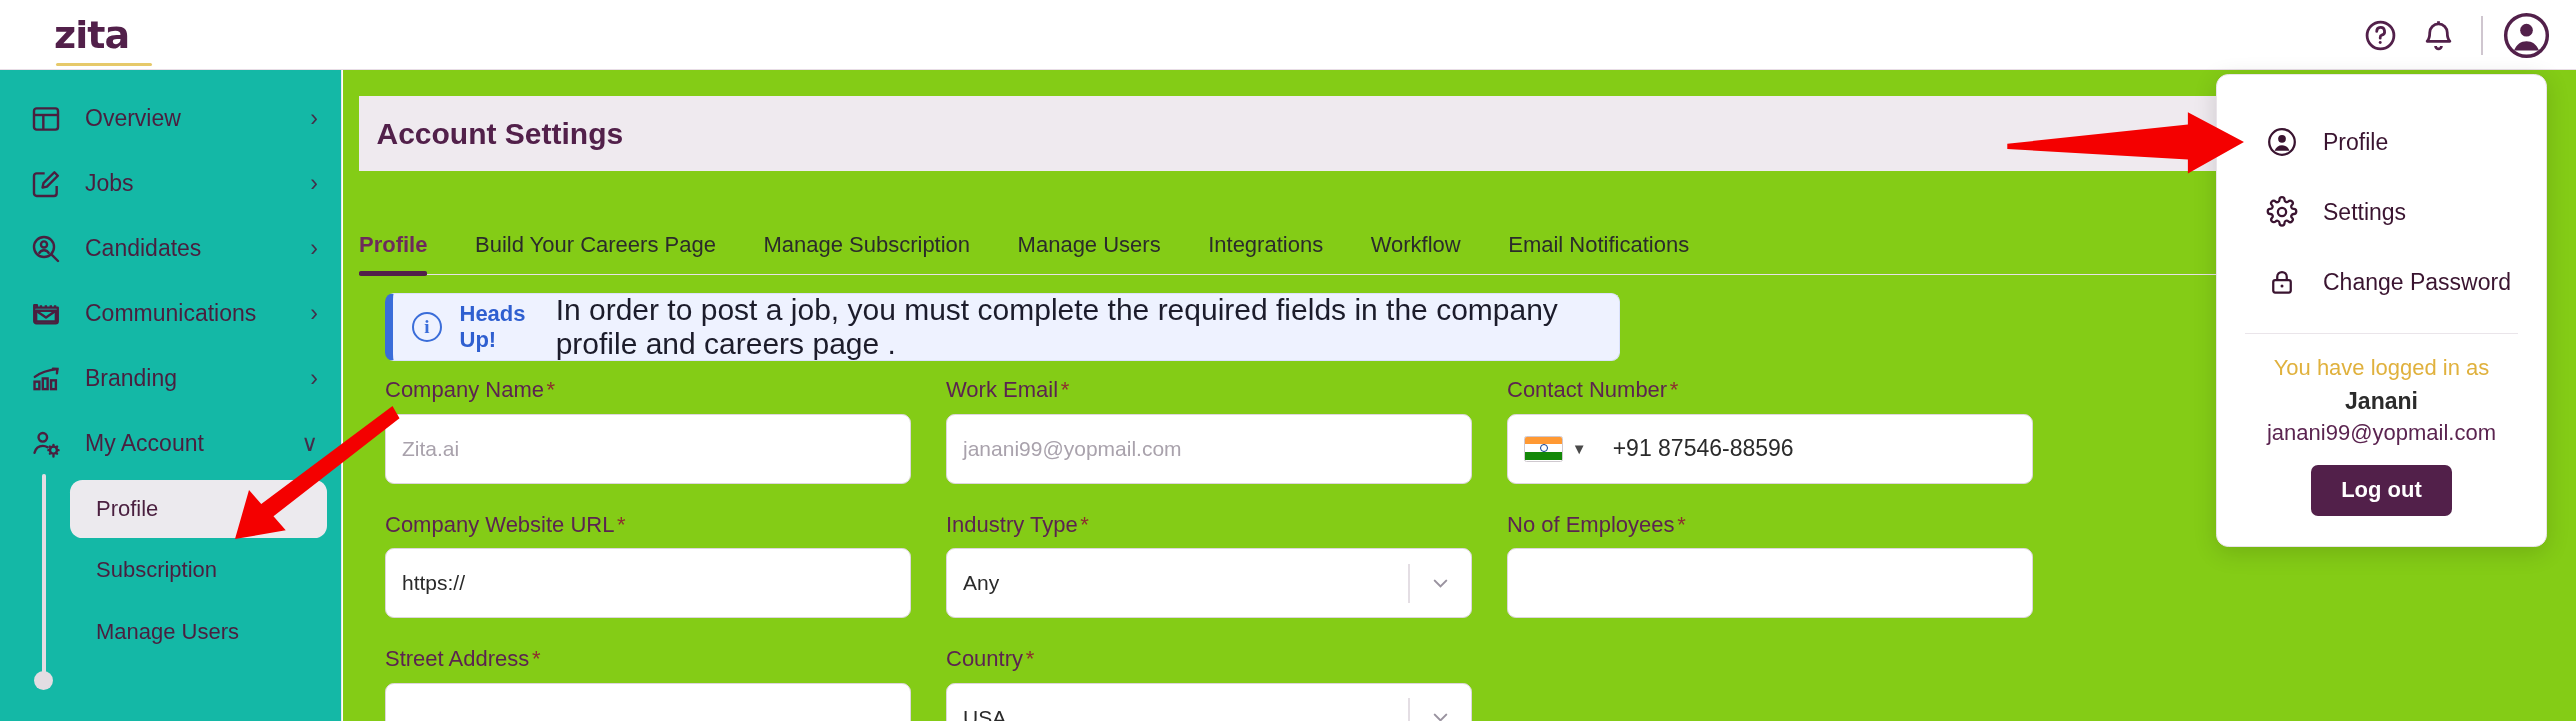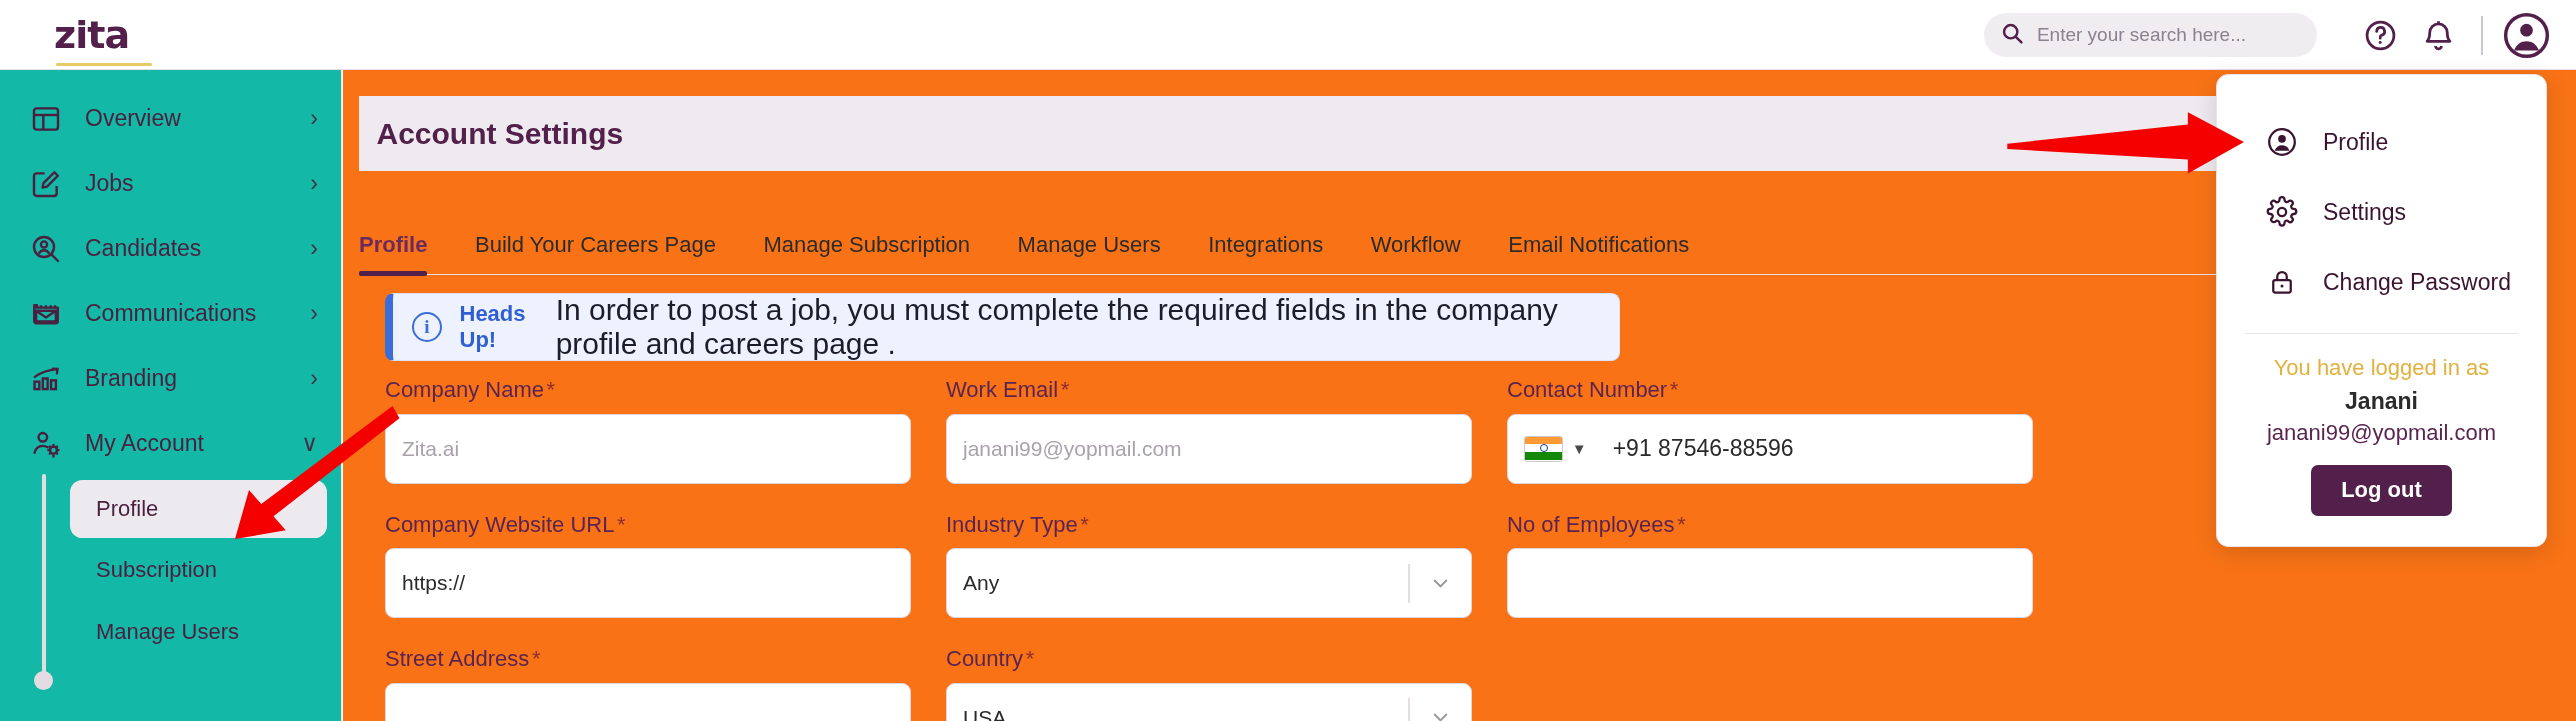--- a/index.html
+++ b/index.html
@@ -76,21 +76,21 @@
     border-radius:50%; background:#e3dde3;
   }
   .sub-item {
     display:flex; align-items:center; height:58px; margin:3.5px 14px 3.5px 70px;
     padding-left:26px; border-radius:12.3px; cursor:pointer;
     font-size:22px; color:#4a1f3f;
   }
   .sub-item.active { background:#eceaee; }
 
   
-  .main { position:absolute; left:343px; top:70px; width:2233px; height:652px; background:#f97316; }
+  .main { position:absolute; left:343px; top:70px; width:2233px; height:652px; background:#84cc16; }
 
   .page-banner {
     position:absolute; left:16px; top:26px; width:1857px; height:75px;
     background:#efeaef; display:flex; align-items:center; padding-left:17.5px;
   }
   .page-title { font-size:30px; font-weight:700; color:#52204a; }
 
   .tabs {
     position:absolute; left:16px; top:149px; width:1857px; height:56px;
     display:flex; align-items:flex-end; gap:0; border-bottom:1.8px solid #e6e1e6;
@@ -175,29 +175,20 @@
 </head>
 <body>
 
 <div class="app">
 
   <div class="topbar">
     <div class="logo">zita</div>
     <div class="logo-underline"></div>
 
     <div class="topbar-right">
-      <div class="searchbox">
-        <span>
-          <svg width="24.5" height="24.5" viewBox="0 0 24 24" fill="none" stroke="#52204a" stroke-width="2.4" stroke-linecap="round">
-            <circle cx="10.5" cy="10.5" r="6.5"></circle>
-              <line x1="15.5" y1="15.5" x2="21" y2="21"></line>
-          </svg>
-        </span>
-        <input class="search-input" type="text" placeholder="Enter your search here..." style="">
-      </div>
 
       <div class="icon-btn">
         <svg width="35" height="35" viewBox="0 0 24 24" fill="none" stroke="#52204a" stroke-width="1.9">
           <circle cx="12" cy="12" r="9.2"></circle>
           <path d="M9.4 9.2a2.7 2.7 0 1 1 3.4 2.6c-.7.2-1 .8-1 1.5v.5" stroke-linecap="round"></path>
           <circle cx="11.8" cy="16.8" r="1" fill="#52204a" stroke="none"></circle>
         </svg>
       </div>
 
       <div class="icon-btn">

